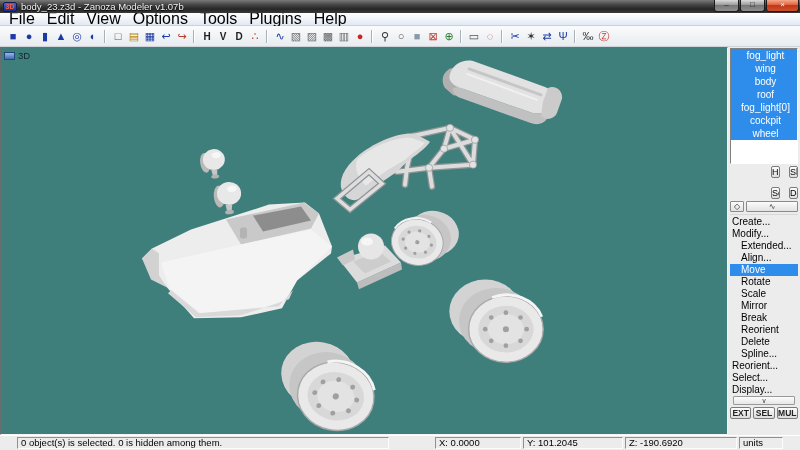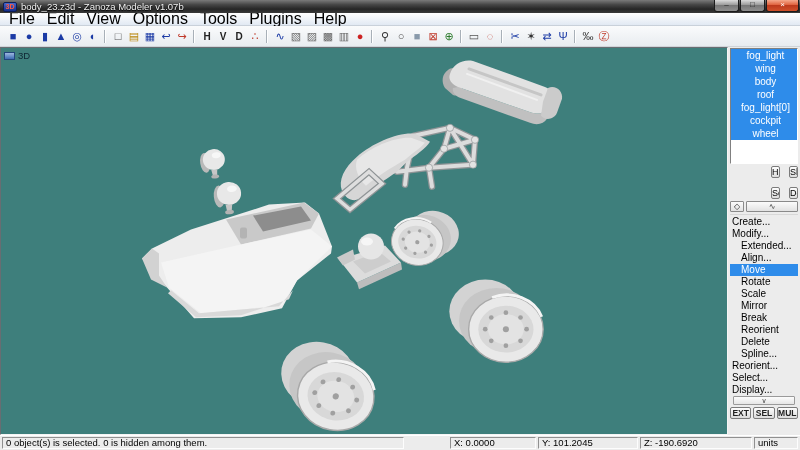--- a/index.html
+++ b/index.html
@@ -64,21 +64,21 @@
   .cmd.selected { background: var(--selection, #2e8cea); color: #fff; }
   .sidebar-bottom { margin-top: auto; padding-bottom: 24px; }
   .collapsebtn { height: 9px; margin: 0 3px 2px; border: 1px solid #9a9a9a; border-radius: 1px;
                  background: linear-gradient(#fcfcfc,#e6e6e6); font-size: 7px; line-height: 7px; text-align: center; color: #444; }
   .moderow { display: flex; gap: 2px; }
   .modebtn { flex: 1; height: 12px; border: 1px solid #7b7b7b; border-radius: 2px;
              background: linear-gradient(#fdfdfd,#dbdbdb); font-size: 8.5px; line-height: 10px;
              text-align: center; font-weight: bold; color: #222; }
 
   
-  .statusbar { flex: 0 0 14px; background: #ececec; display: flex; gap: 2px; padding: 1px 2px; border-top: 1px solid #fff; }
+  .statusbar { flex: 0 0 14px; background: #ececec; display: flex; gap: 2px; padding: 1px 17px; border-top: 1px solid #fff; }
   .spanel { border: 1px solid; border-color: #909090 #fdfdfd #fdfdfd #909090; font-size: 9.5px; line-height: 10px;
             padding: 0 3px; color: #000; background: #ececec; white-space: nowrap; overflow: hidden; }
   .spanel.msg { flex: 1; }
   .spanel.sx { width: 86px; margin-left: 44px; } .spanel.sy { width: 100px; } .spanel.sz { width: 112px; } .spanel.su { width: 44px; }
 </style>
 </head>
 <body>
 
 <div class="app">
 

